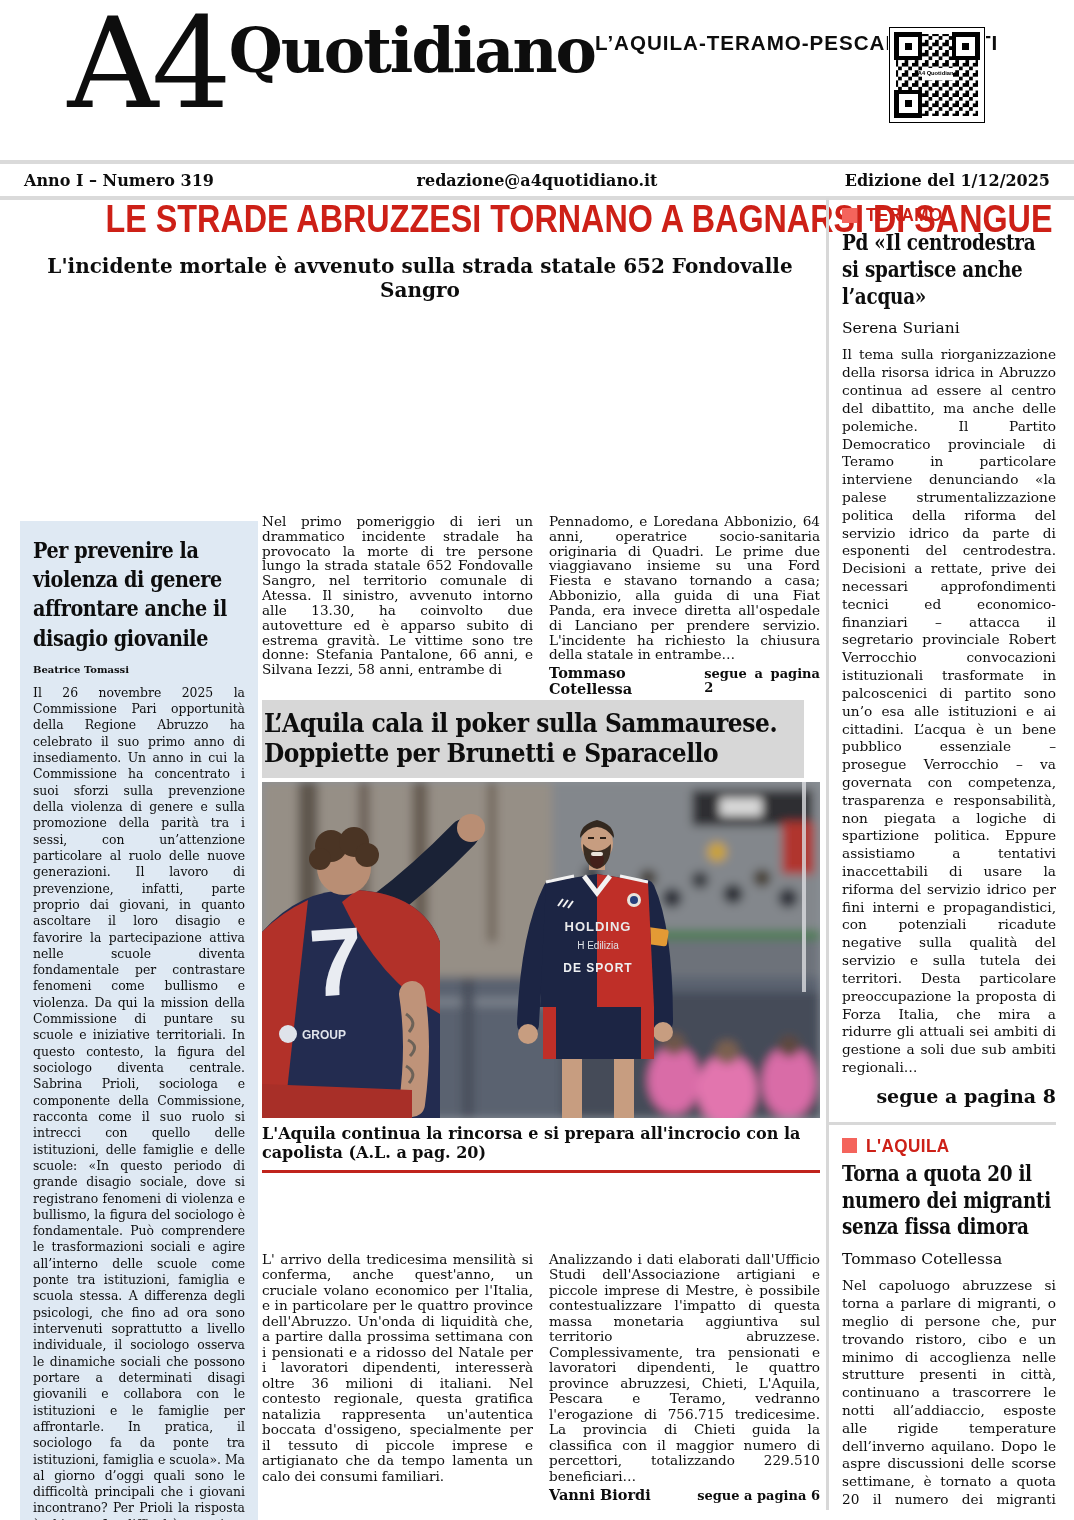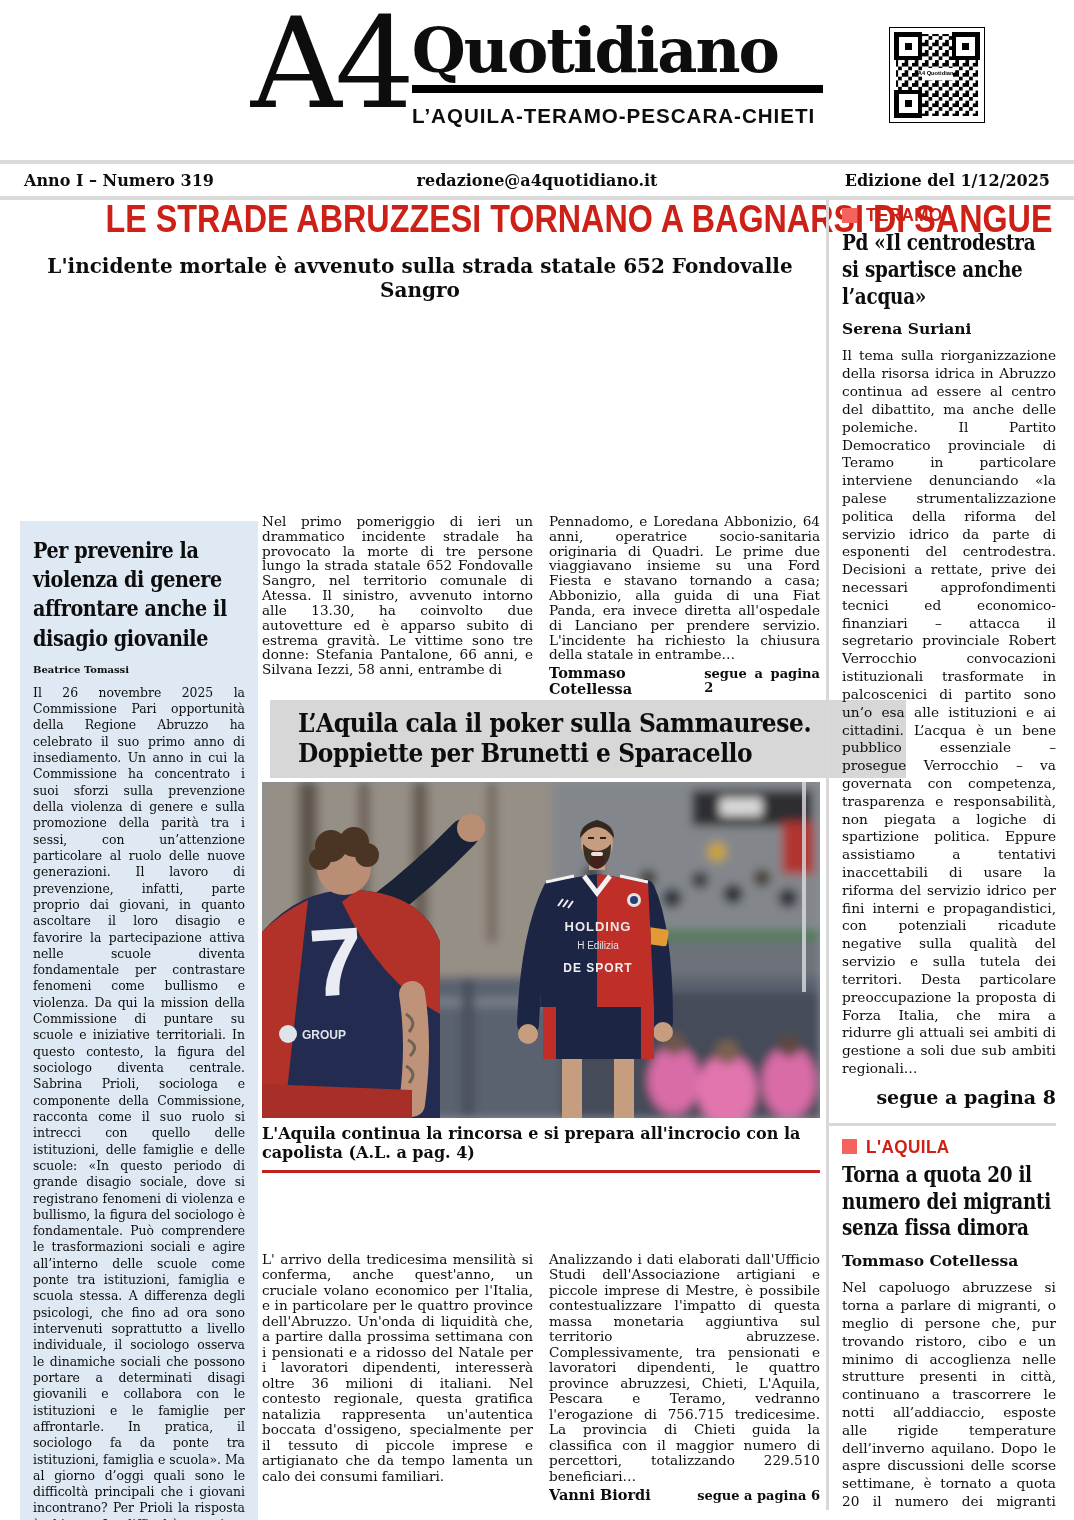--- a/index.html
+++ b/index.html
@@ -5,21 +5,21 @@
   * { margin:0; padding:0; box-sizing:border-box; }
   html,body { background:#ffffff; }
   .page { position:relative; width:1074px; height:1520px; background:#fff; color:#0d0d0d;
           font-family:"DejaVu Serif", serif; overflow:hidden; }
 
   
   .masthead { position:absolute; left:0; top:0; width:100%; height:150px; }
   .logo { position:absolute; left:0; right:0; top:4px; display:flex; justify-content:center;
           align-items:flex-start; gap:4px; }
   .logo-a4 { font-family:"DejaVu Serif", serif; font-size:126px; line-height:.95; letter-spacing:-7px; }
-  .logo-right { display:flex; flex-direction:column; margin-top:16px; }
+  .logo-right { display:flex; flex-direction:row; margin-top:16px; }
   .logo-name { font-weight:700; font-size:62px; line-height:1; letter-spacing:-2px; }
   .logo-bar { height:8px; background:#000; margin-top:3px; }
   .logo-subtitle { font-family:"Liberation Sans", sans-serif; font-weight:700; font-size:21px;
                    letter-spacing:1px; margin-top:11px; transform:scaleX(.98); transform-origin:left; }
   .qr { position:absolute; right:88px; top:26px; width:98px; height:98px; }
 
   
   .infobar { position:absolute; top:160px; left:0; width:100%; height:40px;
              border-top:4px solid #dadada; border-bottom:4px solid #dadada;
              display:flex; align-items:center; padding:0 24px; font-weight:700; font-size:16px; }
@@ -44,22 +44,22 @@
 
   
   .panel-blue { position:absolute; left:20px; top:521px; width:238px; min-height:958px;
                 background:#dfe9f3; padding:14px 13px; }
   .panel-headline { display:inline-block; width:254px; transform:scaleX(.835); transform-origin:left top;
                     font-weight:700; font-size:23px; line-height:1.27; letter-spacing:-.5px; }
   .panel-author { font-weight:700; font-size:10px; margin-top:12px; }
   .panel-body { margin-top:10px; font-size:12.4px; line-height:1.315; text-align:justify; }
 
   
-  .sport-box { position:absolute; left:262px; top:700px; width:636px; height:78px;
-               background:#d7d7d7; padding:9px 28px; overflow:hidden;margin-left:8px; }
+  .sport-box { position:absolute; left:262px; top:700px; width:542px; height:78px;
+               background:#d7d7d7; padding:9px 2px; overflow:hidden; }
   .sport-box .squeeze { display:inline-block; width:588px; transform:scaleX(.9);
                         transform-origin:left top; font-weight:700; font-size:26px;
                         line-height:1.15; letter-spacing:-.5px; }
   .photo { position:absolute; left:262px; top:782px; width:558px; height:336px;
            overflow:hidden; background:#808890; }
   .caption { position:absolute; left:262px; top:1124px; width:558px; font-weight:700; font-size:16px;
              line-height:1.2; border-bottom:3px solid #c0231c; padding-bottom:8px; }
 
   
   .tredi-head { position:absolute; left:262px; top:1158px; width:558px; }
@@ -74,21 +74,21 @@
   .rail { position:absolute; left:826px; top:198px; width:230px; height:1312px;
           border-left:3px solid #d8d8d8; padding-left:13px; overflow:hidden; }
   .kicker-row { display:flex; align-items:center; gap:9px; margin-top:6px; }
   .kicker-square { width:15px; height:15px; background:#f4645c; flex:none; }
   .kicker-label { color:#cd2017; font-family:"Liberation Sans", sans-serif; font-weight:700;
                   font-size:19px; letter-spacing:.5px; transform:scaleX(.9); transform-origin:left; }
   .rail-headline { margin-top:3px; }
   .rail-headline .squeeze { display:inline-block; width:257px; transform:scaleX(.835);
                             transform-origin:left top; font-weight:700; font-size:22px;
                             line-height:1.22; letter-spacing:-.3px; }
-  .rail-author { font-weight:700; font-size:15.5px; margin-top:10px; }
+  .rail-author { font-weight:400; font-size:15.5px; margin-top:10px; }
   .rail-body { margin-top:9px; font-size:13.7px; line-height:1.3; text-align:justify; }
   .rail-segue { text-align:right; font-weight:700; font-size:19px; margin-top:8px; }
   .rail-divider { border-top:3px solid #d8d8d8; margin:15px 0 10px -13px; }
 </style>
 </head>
 <body>
 
 <div class="page">
 
   <header class="masthead">
@@ -254,21 +254,21 @@
         <circle cx="92" cy="60" r="15" fill="#4a3424"></circle>
         <circle cx="105" cy="73" r="12" fill="#4a3424"></circle>
         <circle cx="58" cy="77" r="11" fill="#4a3424"></circle>
         <path d="M150,212 Q158,262 150,322" stroke="#bf9379" stroke-width="26" fill="none" stroke-linecap="round"></path>
         <path d="M144,232 q12,8 3,18 M146,258 q12,6 2,16 M144,284 q12,7 3,17" stroke="#6c6258" stroke-width="3" fill="none"></path>
         <path d="M0,302 L150,308 L150,336 L0,336 Z" fill="#a82f28"></path>
       </g>
     </svg>
   </figure>
 
-  <div class="caption">L'Aquila continua la rincorsa e si prepara all'incrocio con la capolista (A.L. a pag. 4)</div>
+  <div class="caption">L'Aquila continua la rincorsa e si prepara all'incrocio con la capolista (A.L. a pag. 20)</div>
 
   <section class="tredi-cols">
     <div class="col">L' arrivo della tredicesima mensilità si conferma, anche quest'anno, un cruciale volano economico per l'Italia, e in particolare per le quattro province dell'Abruzzo. Un'onda di liquidità che, a partire dalla prossima settimana con i pensionati e a ridosso del Natale per i lavoratori dipendenti, interesserà oltre 36 milioni di italiani. Nel contesto regionale, questa gratifica natalizia rappresenta un'autentica boccata d'ossigeno, specialmente per il tessuto di piccole imprese e artigianato che da tempo lamenta un calo dei consumi familiari.</div>
     <div class="col">
       <span>Analizzando i dati elaborati dall'Ufficio Studi dell'Associazione artigiani e piccole imprese di Mestre, è possibile contestualizzare l'impatto di questa massa monetaria aggiuntiva sul territorio abruzzese. Complessivamente, tra pensionati e lavoratori dipendenti, le quattro province abruzzesi, Chieti, L'Aquila, Pescara e Teramo, vedranno l'erogazione di 756.715 tredicesime. La provincia di Chieti guida la classifica con il maggior numero di percettori, totalizzando 229.510 beneficiari…</span>
       <div class="byline-row">
         <span class="byline">Vanni Biordi</span>
         <span class="segue-inline">segue a pagina 6</span>
       </div>
     </div>

